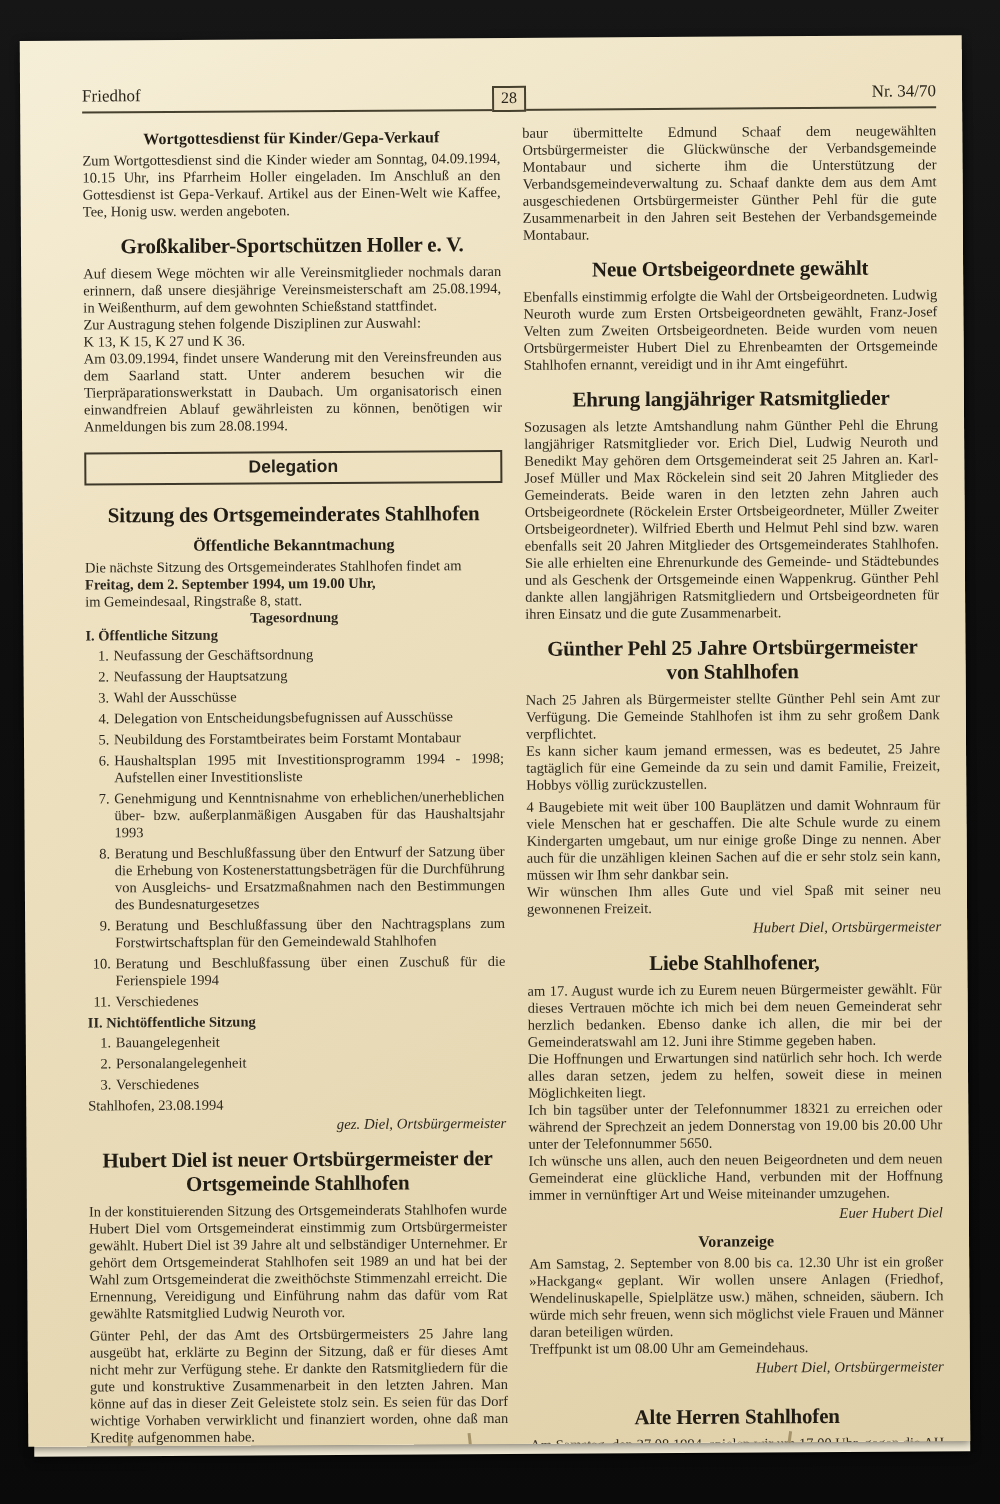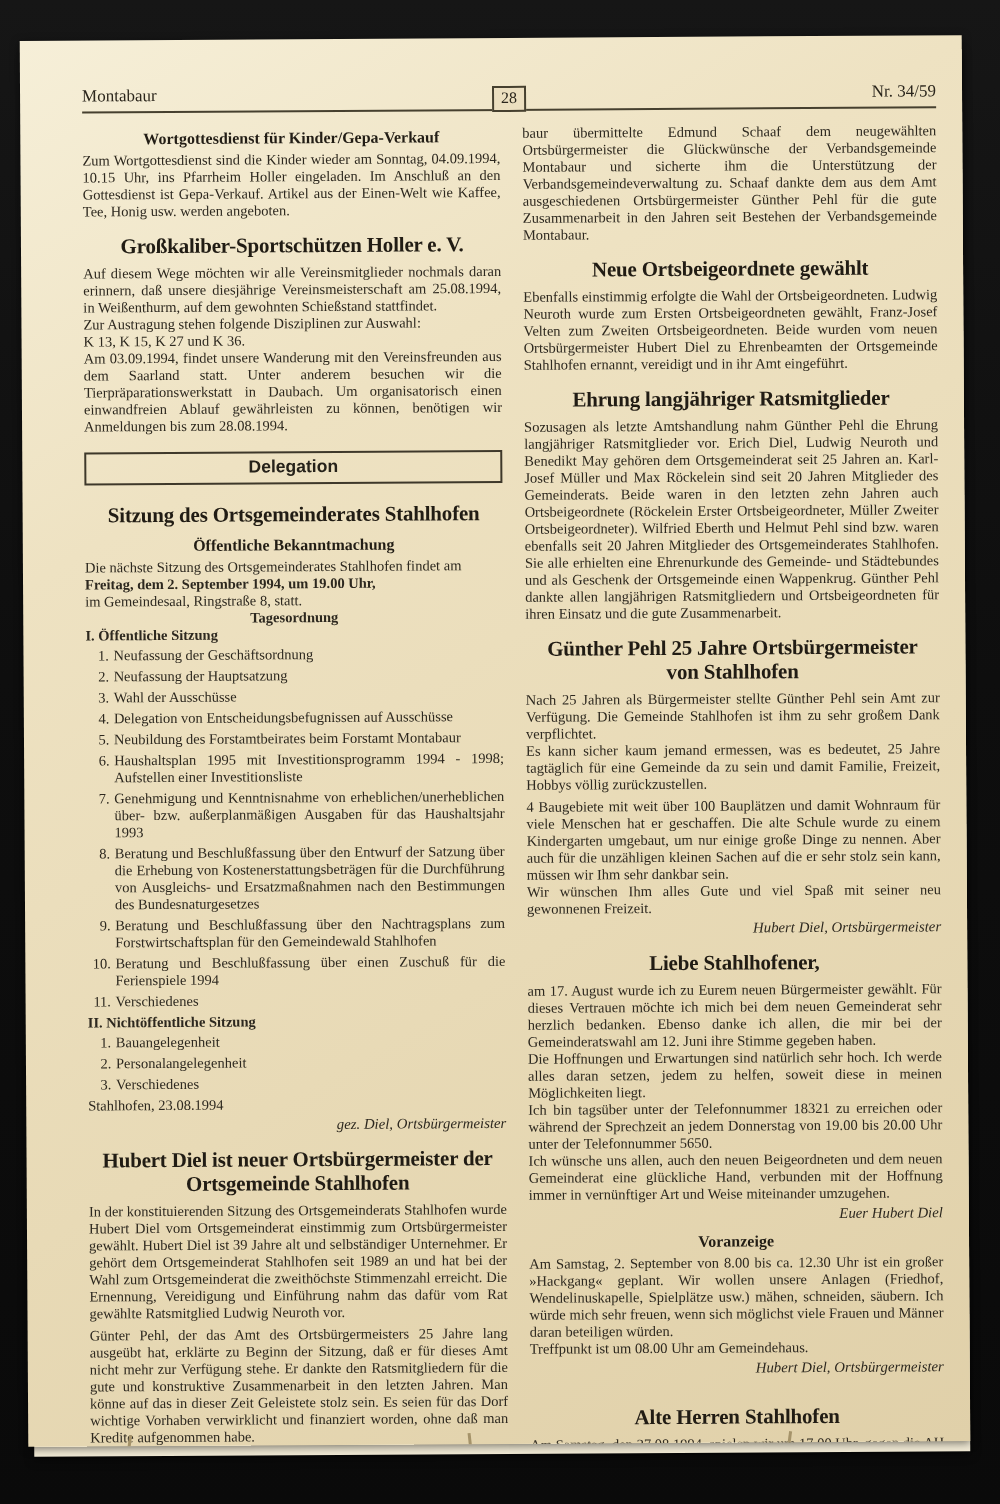--- a/index.html
+++ b/index.html
@@ -67,23 +67,23 @@
   .t1{left:100px;} .t2{left:440px;transform:rotate(-6deg);} .t3{left:760px;}
 </style>
 </head>
 <body>
 
 <div class="paper-under"></div>
 
 <div class="paper">
 
   <div class="header">
-    <span>Montabaur</span>
+    <span>Friedhof</span>
     <span class="pagenum-box"><span>28</span></span>
-    <span>Nr. 34/59</span>
+    <span>Nr. 34/70</span>
   </div>
 
   <div class="cols">
 
     <div class="col">
       <h3 class="first">Wortgottesdienst für Kinder/Gepa-Verkauf</h3>
       <p>Zum Wortgottesdienst sind die Kinder wieder am Sonntag, 04.09.1994, 10.15 Uhr, ins Pfarrheim Holler eingeladen. Im Anschluß an den Gottesdienst ist Gepa-Verkauf. Artikel aus der Einen-Welt wie Kaffee, Tee, Honig usw. werden angeboten.</p>
 
       <h2>Großkaliber-Sportschützen Holler e. V.</h2>
       <p>Auf diesem Wege möchten wir alle Vereinsmitglieder nochmals daran erinnern, daß unsere diesjährige Vereinsmeisterschaft am 25.08.1994, in Weißenthurm, auf dem gewohnten Schießstand stattfindet.</p>

